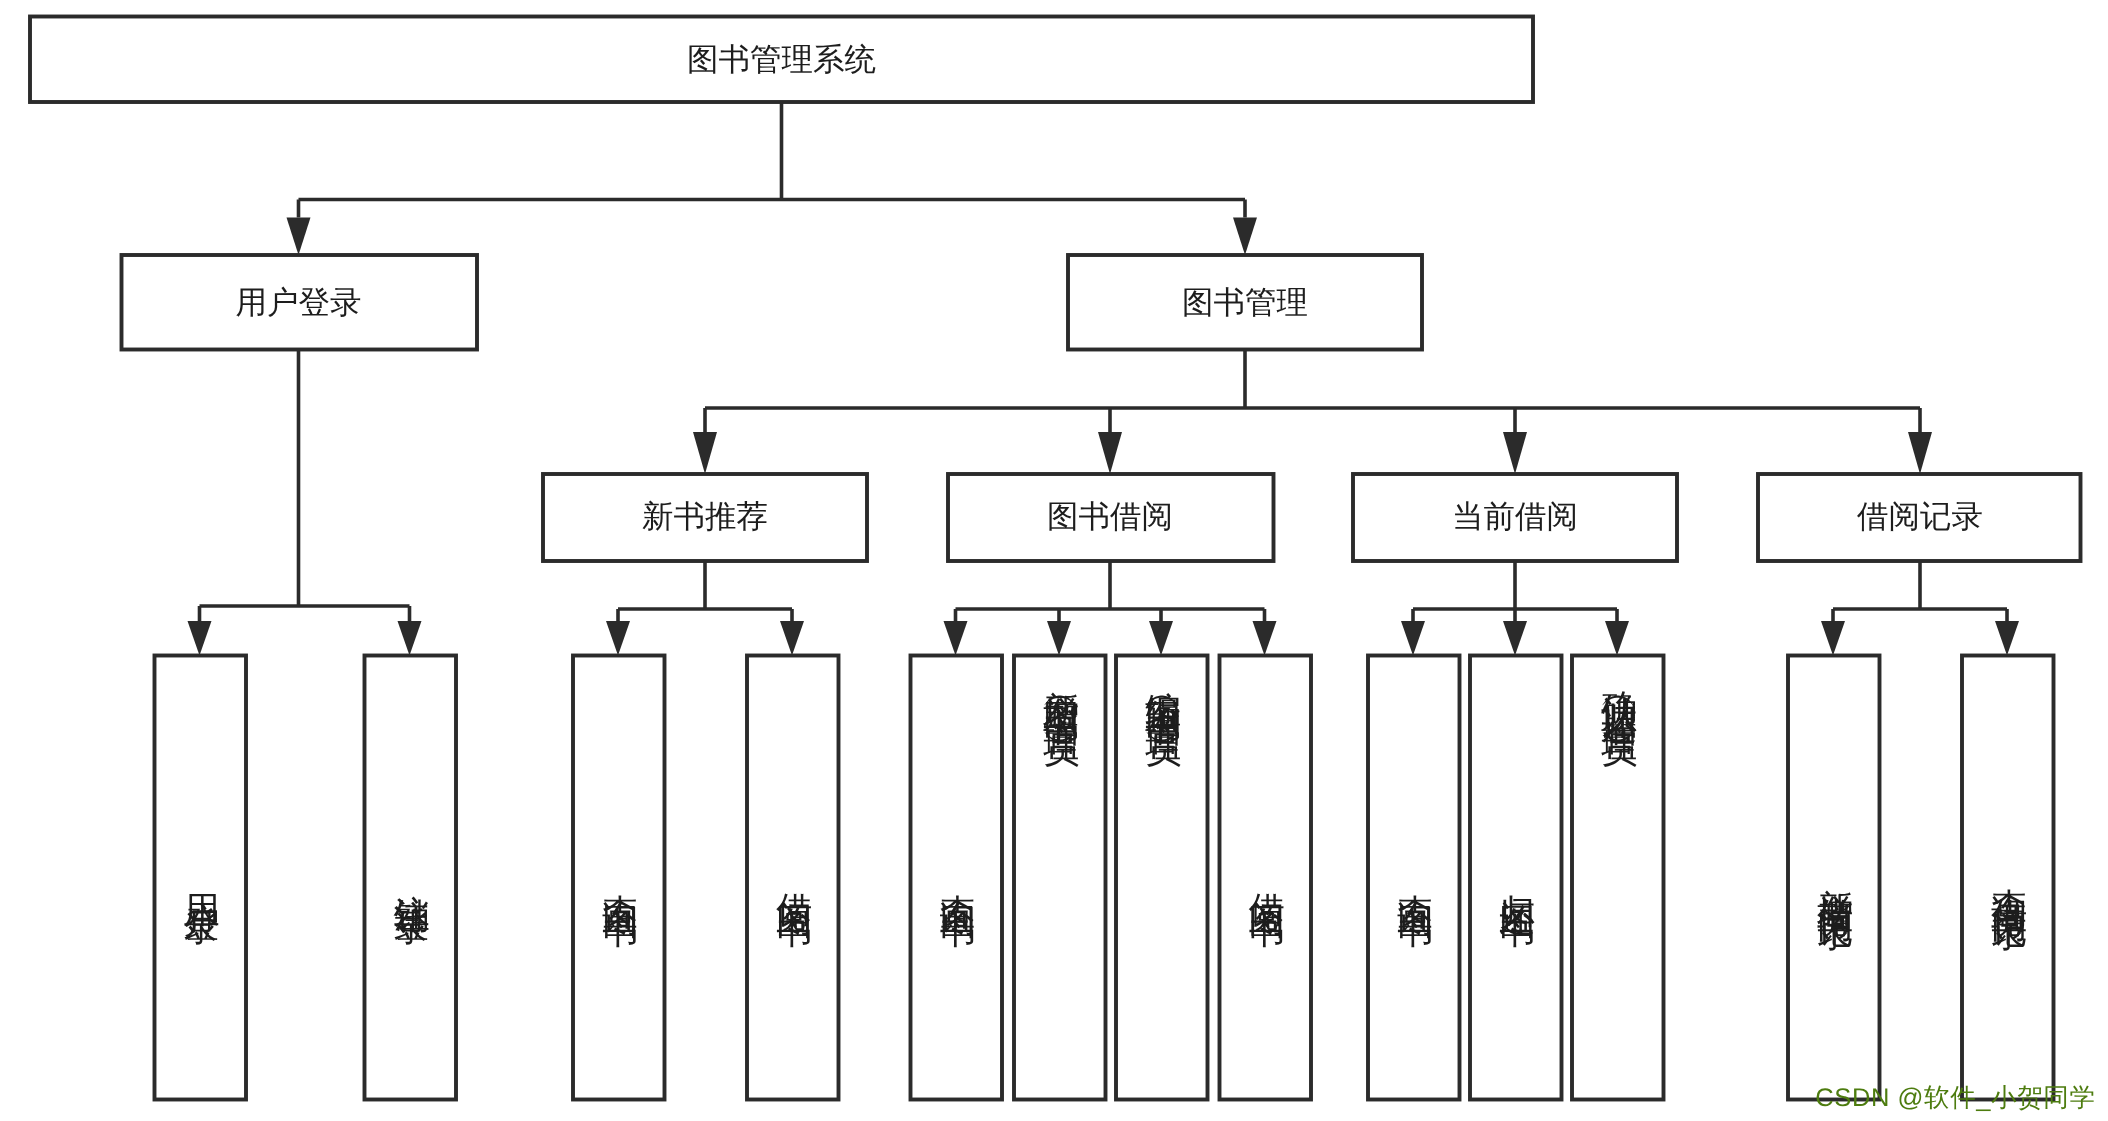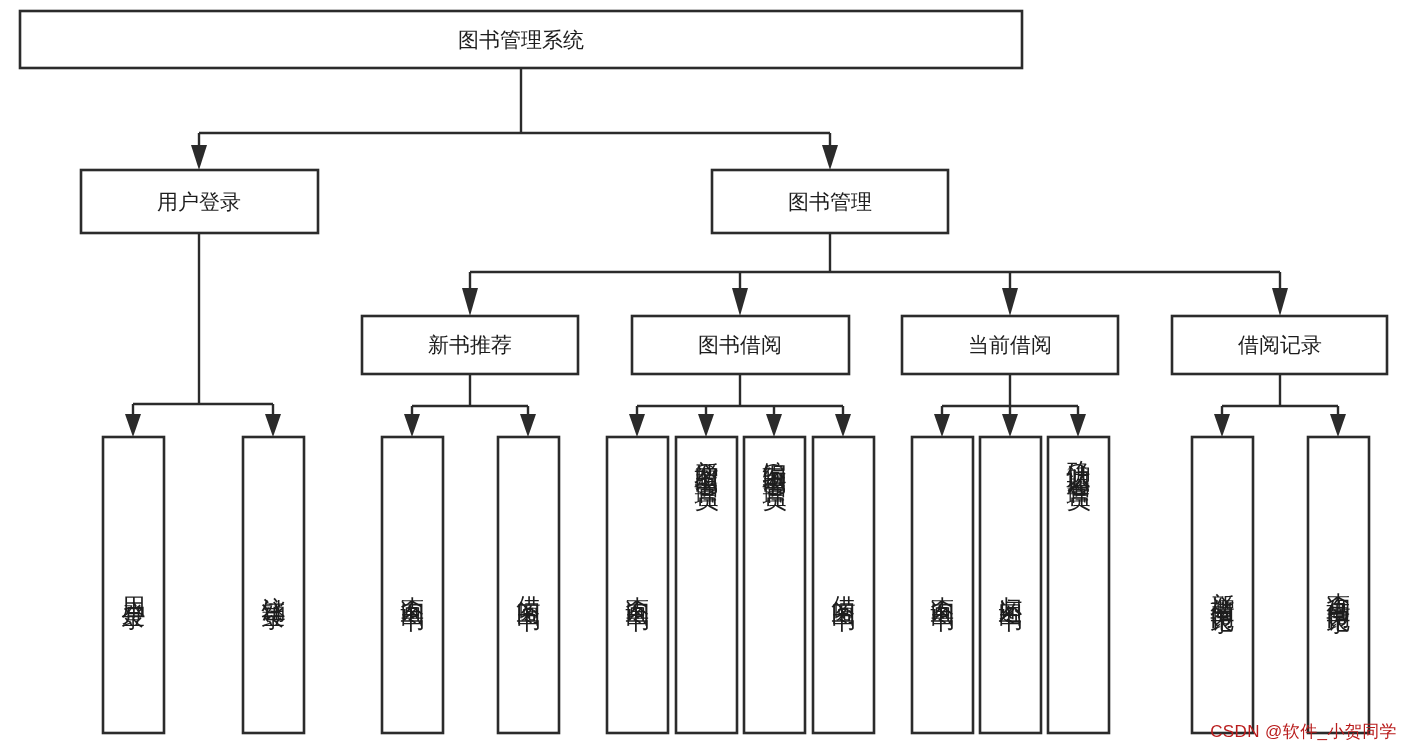--- a/index.html
+++ b/index.html
@@ -6,21 +6,21 @@
   body{width:1405px;height:747px;overflow:hidden;
        font-family:"Liberation Sans","DejaVu Sans",sans-serif;}
   #diagram-root{position:relative;width:1405px;height:747px;background:#fff;}
   svg.diagram{position:absolute;left:0;top:0;width:1405px;height:747px;}
   .node-rect{fill:#ffffff;stroke:#2b2b2b;stroke-width:2.6;}
   .connector{stroke:#2b2b2b;stroke-width:2.4;fill:none;}
   .arrow-head{fill:#2b2b2b;stroke:none;}
   .node-label-h{font-family:"Liberation Sans","DejaVu Sans",sans-serif;
       font-size:21px;fill:#1d1d1d;text-anchor:middle;dominant-baseline:middle;}
   .watermark{position:absolute;right:8px;bottom:4px;font-size:17px;
-      color:#b91c1c;letter-spacing:.4px;white-space:nowrap;
+      color:#4d7c0f;letter-spacing:.4px;white-space:nowrap;
       font-family:"Liberation Sans","DejaVu Sans",sans-serif;}
 </style>
 </head>
 <body>
 
 <div id="diagram-root">
 
   <svg class="diagram" viewBox="0 0 1405 747">
 
     <g>

